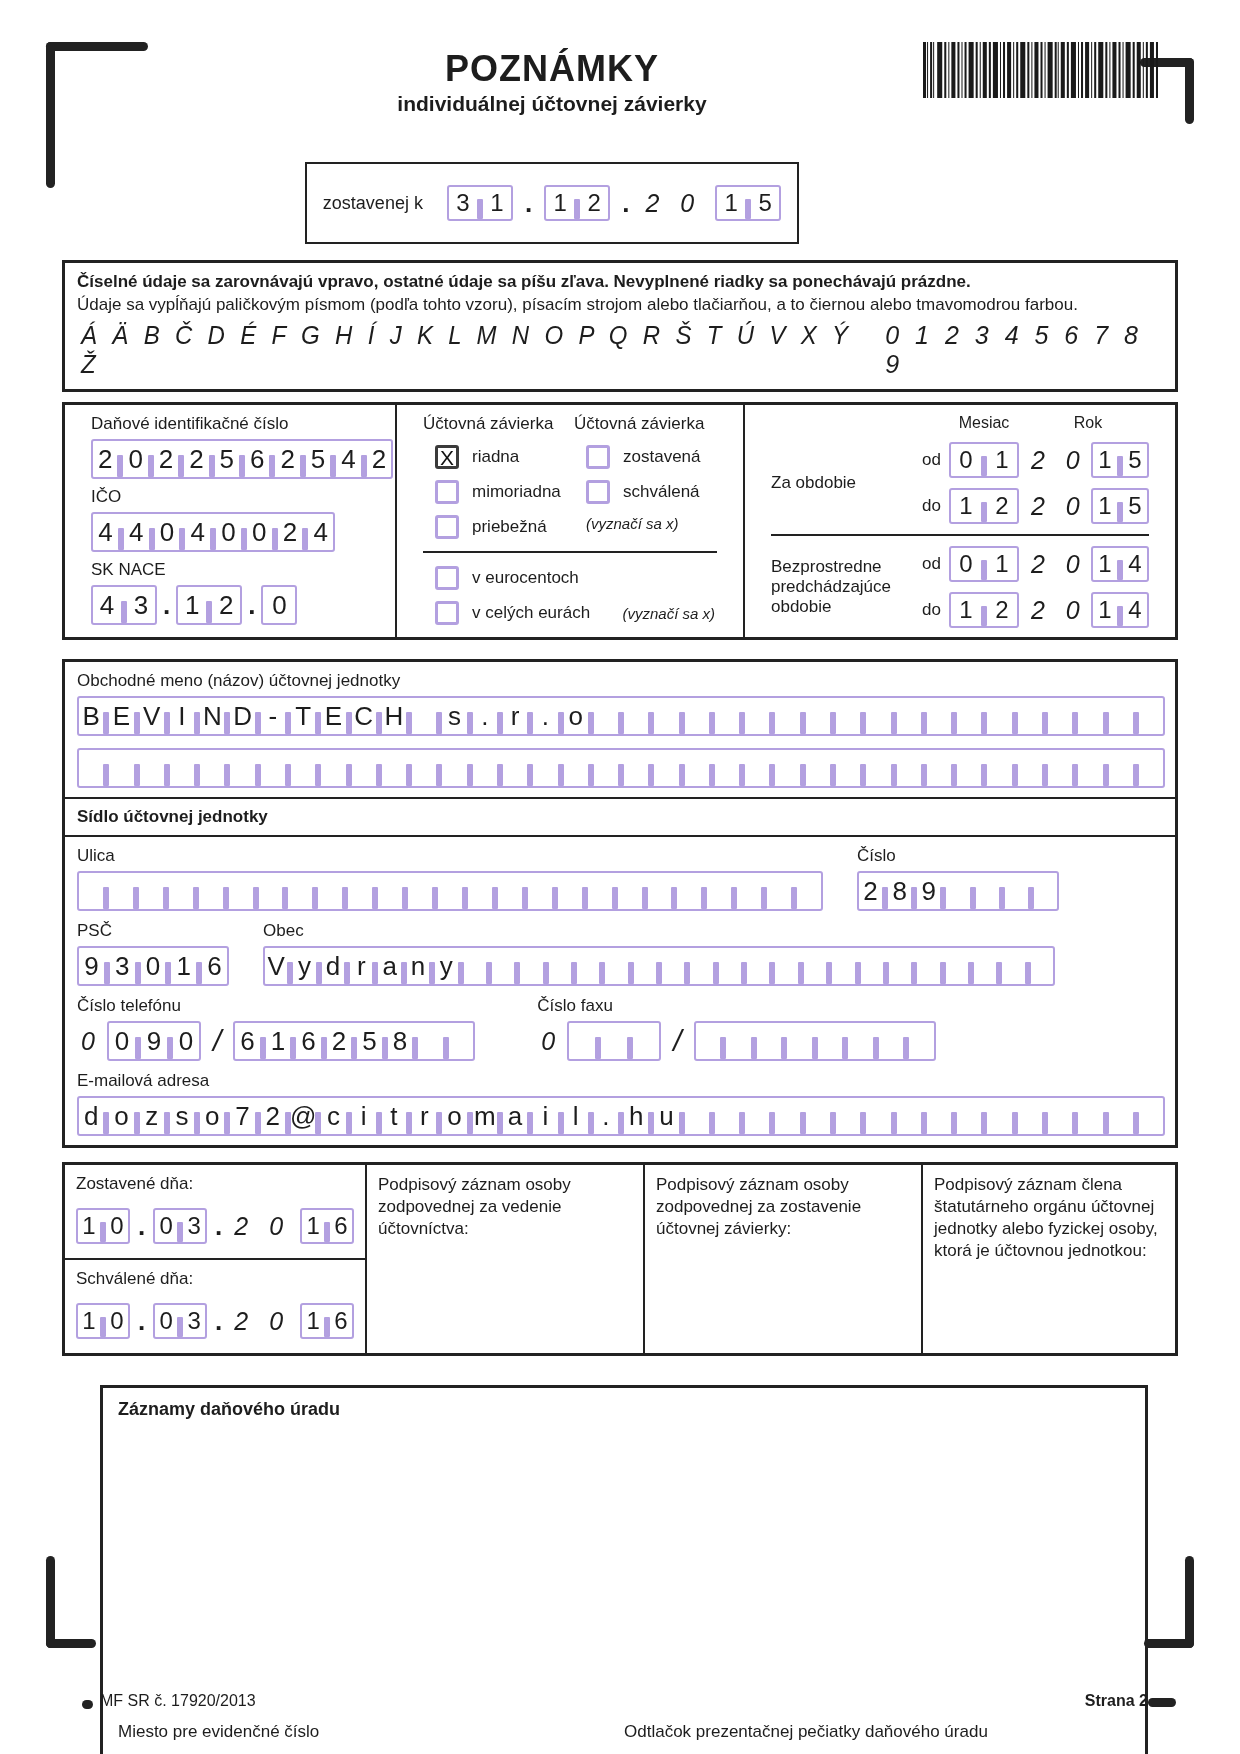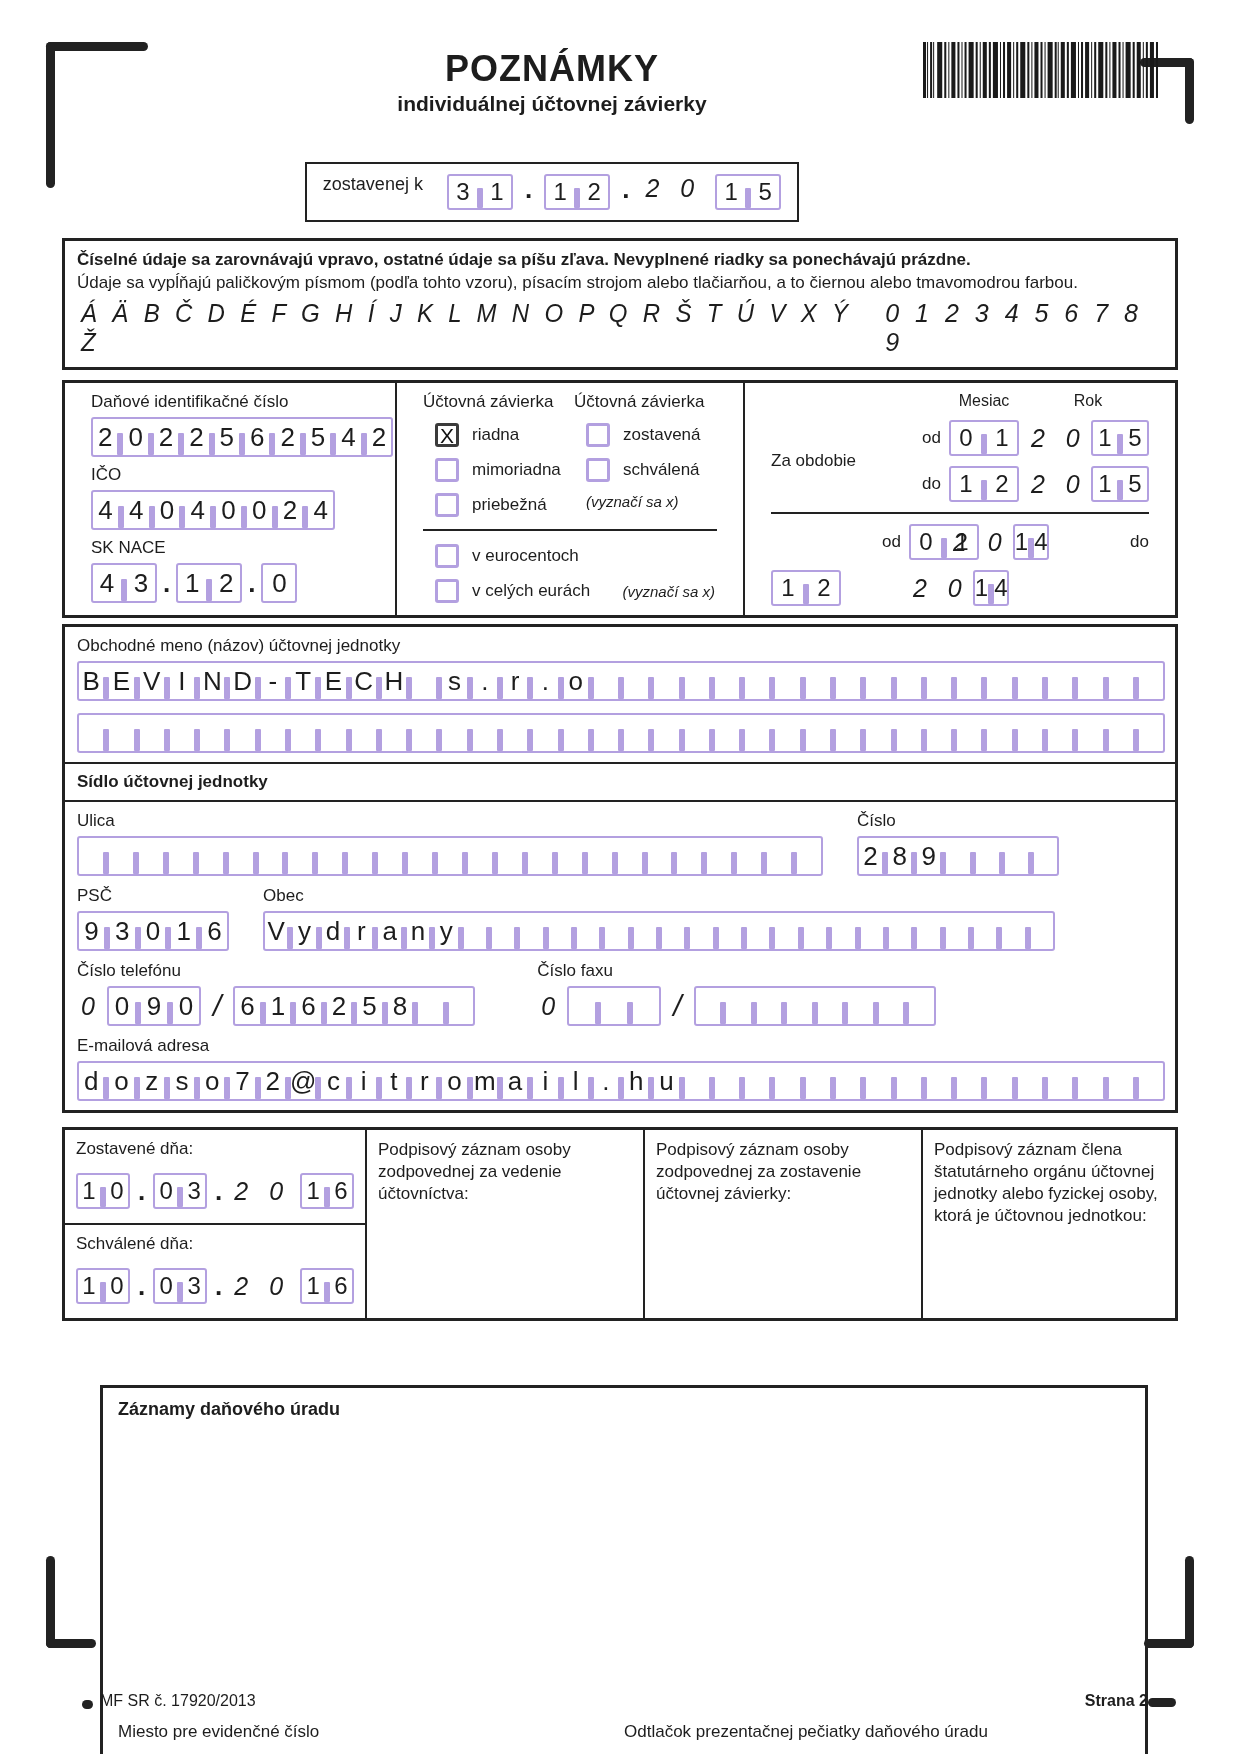--- a/index.html
+++ b/index.html
@@ -20,21 +20,21 @@
   .hdr-left{position:absolute;left:28px;top:0}
   .formid{font-size:14px;letter-spacing:.5px;margin-left:8px;margin-bottom:3px}
   .formcode{border:2px solid #222;padding:7px 16px;font-size:21px;white-space:nowrap}
   .hdr-center{width:980px;text-align:center;padding-top:8px}
   .title{font-size:36px;font-weight:bold;letter-spacing:1px}
   .subtitle{font-size:21px;font-weight:bold;margin-top:2px}
   .barcode{position:absolute;right:20px;top:2px;width:235px;height:56px}
   
   .datebox{
     width:fit-content;margin:4px auto 0 auto;transform:translateX(-68px);
-    border:2px solid #222;padding:10px 16px;display:flex;gap:10px;
+    border:2px solid #222;padding:21px 16px;display:flex;align-items:center;gap:10px;
   }
   .datebox .lb{font-size:18px;margin-right:14px}
   
   .cells{border:2px solid var(--pv);border-radius:3px;display:flex;align-items:stretch;height:40px;background:#fff}
   .cells.sm{height:36px}
   .cch{flex:1 1 0;display:flex;align-items:center;justify-content:center;font-size:26px;font-weight:400;min-width:0;font-style:normal}
   .sm .cch{font-size:24px}
   .tick{flex:0 0 6px;height:62%;align-self:flex-end;background:var(--pv);border-radius:1px}
   .w1{width:36px}.w2{width:66px}
   .dot{font-size:26px;font-weight:bold;padding:0 2px}
@@ -64,21 +64,21 @@
   .unitsblock{border-top:2px solid #222;margin-top:12px;padding-top:2px}
   .unitsblock .cbrow .note{margin-left:auto;padding-right:2px}
   
   .pergrid{display:grid;grid-template-columns:1fr 32px 70px 122px;column-gap:8px;row-gap:10px;align-items:center}
   .perhead{font-size:16px;text-align:center}
   .odlab{font-size:17px;text-align:right}
   .perlabel{font-size:17px;align-self:center}
   .yearwrap{display:flex;align-items:center}
   .prevblock{border-top:2px solid #222;margin-top:10px;padding-top:10px}
   
-  .bigbox{border:3px solid #222;margin-top:6px}
+  .bigbox{border:3px solid #222;margin-top:19px}
   .bsec{padding:9px 12px}
   .wfull{width:1088px}
   .mt12{margin-top:12px}
   .sidlobar{border-top:2px solid #222;border-bottom:2px solid #222;padding:8px 12px;font-size:17px;font-weight:bold}
   .frow{display:flex;gap:34px;margin-top:10px}
   .fcol{display:flex;flex-direction:column}
   .wulica{width:746px}.wcislo{width:202px}.wpsc{width:152px}.wobec{width:792px}
   .telrow{display:flex;align-items:center;gap:8px}
   .w3c{width:94px}.w8c{width:242px}
   .slash{font-size:30px;font-style:italic;padding:0 4px}
@@ -350,20 +350,21 @@
             <span class="pre">2 0</span>
             <span class="cells sm w2">
               <b class="cch">1</b>
               <i class="tick"></i>
               <b class="cch">5</b>
             </span>
           </span>
       </div>
       <div class="prevblock">
         <div class="pergrid">
+          <span class="perlabel" style="grid-row:1/3">Bezprostredne predchádzajúce obdobie</span>
           <span class="odlab">od</span>
           <span class="cells sm" style="width:70px">
               <b class="cch">0</b>
               <i class="tick"></i>
               <b class="cch">1</b>
             </span>
           <span class="yearwrap">
               <span class="pre">2 0</span>
               <span class="cells sm w2">
                 <b class="cch">1</b>

